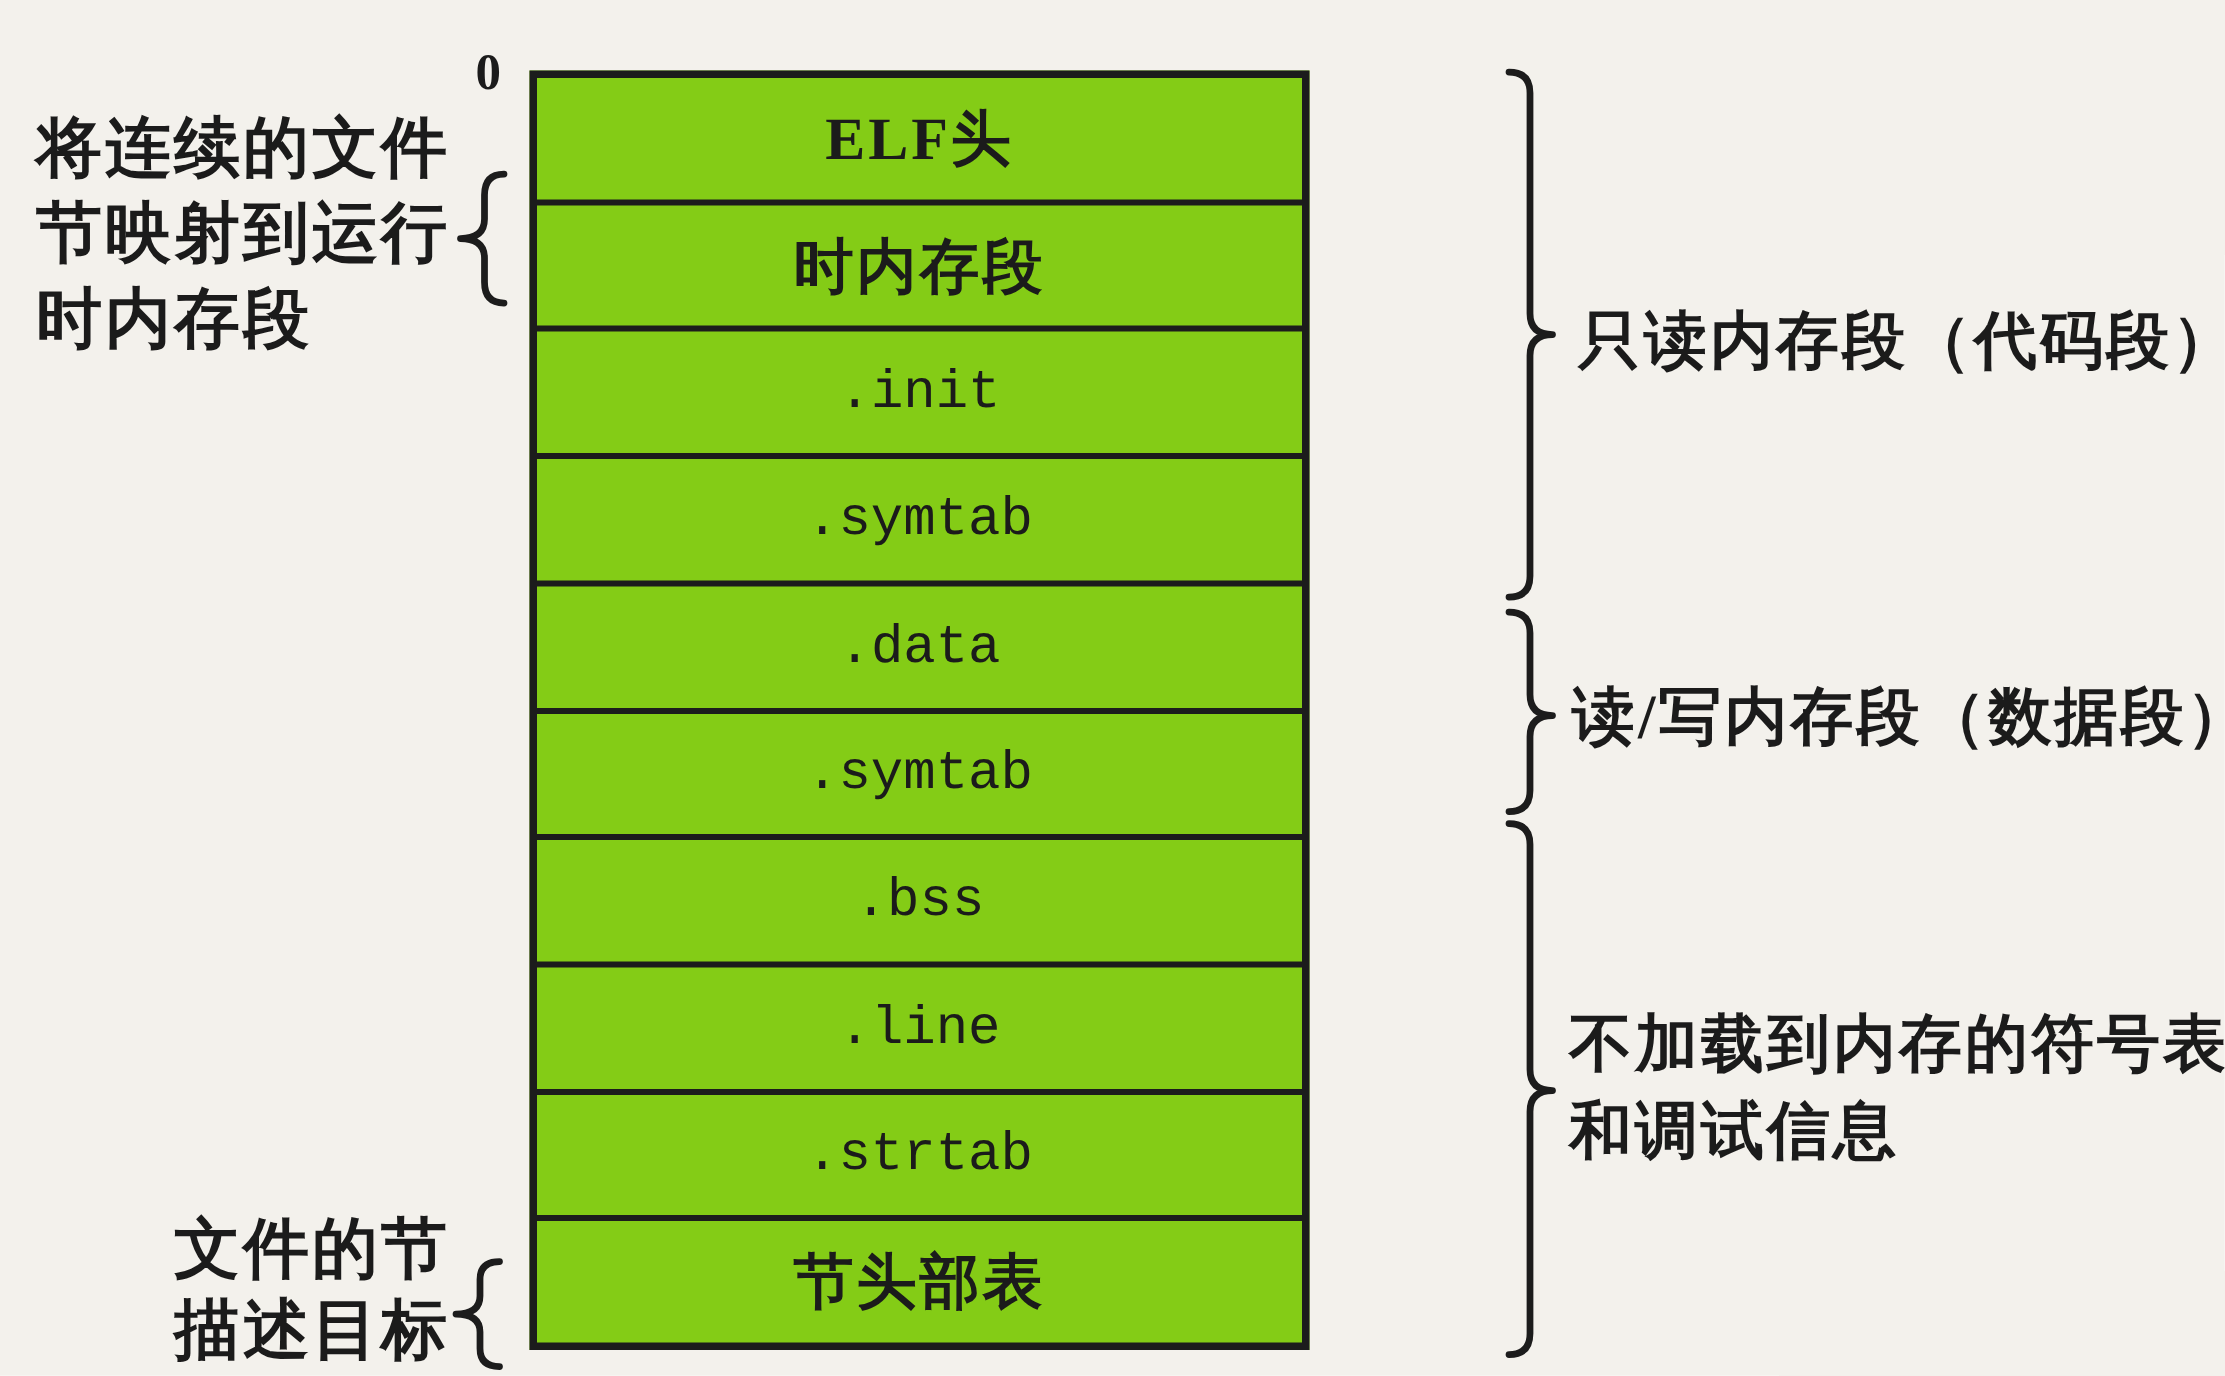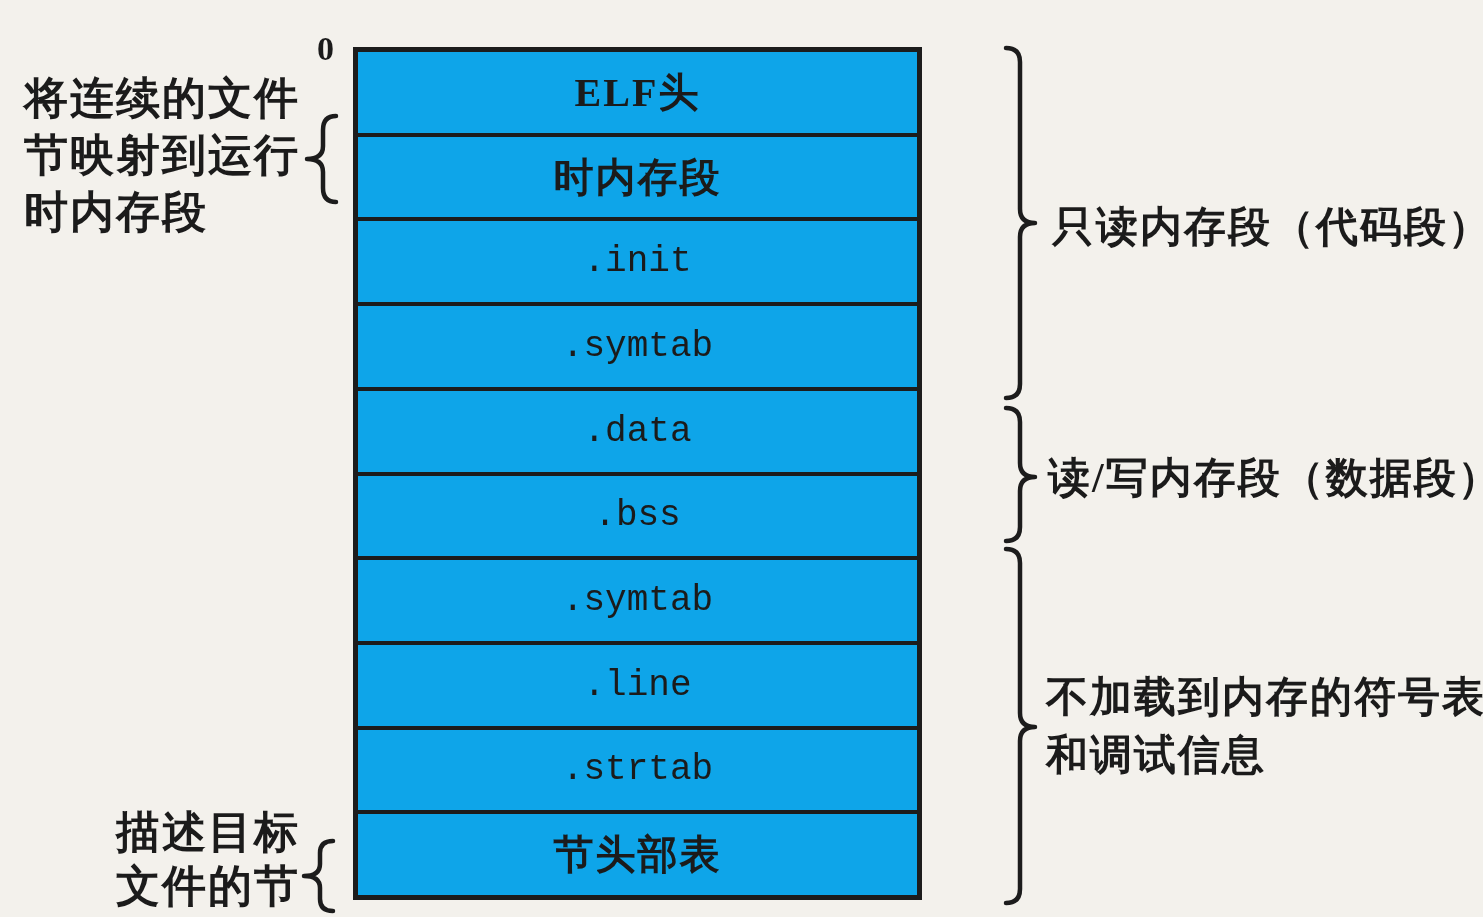--- a/index.html
+++ b/index.html
@@ -10,27 +10,27 @@
     background: #f3f1ec;
     color: #1b1b1b;
     font-family: "Liberation Serif", serif;
     overflow: hidden;
   }
   
   .box {
     position: absolute;
     left: 353px;
     top: 47px;
-    width: 569px;
+    width: 520px;
     height: 853px;
     box-sizing: border-box;
     border: 5px solid #1c1c1c;
     display: flex;
     flex-direction: column;
-    background: #0ea5e9;
+    background: #84cc16;
   }
   .row {
     flex: 1 1 0;
     display: flex;
     align-items: center;
     justify-content: center;
     border-bottom: 4px solid #1c1c1c;
     overflow: hidden;
   }
   .row:last-child { border-bottom: none; }
@@ -111,45 +111,45 @@
     <div class="row">
       <span class="row-label-mono">.init</span>
     </div>
     <div class="row">
       <span class="row-label-mono">.symtab</span>
     </div>
     <div class="row">
       <span class="row-label-mono">.data</span>
     </div>
     <div class="row">
-      <span class="row-label-mono">.bss</span>
+      <span class="row-label-mono">.symtab</span>
     </div>
     <div class="row">
-      <span class="row-label-mono">.symtab</span>
+      <span class="row-label-mono">.bss</span>
     </div>
     <div class="row">
       <span class="row-label-mono">.line</span>
     </div>
     <div class="row">
       <span class="row-label-mono">.strtab</span>
     </div>
     <div class="row">
       <span class="row-label-cn">节头部表</span>
     </div>
   </div>
 
   <div class="ann ann-map">
     <div>将连续的文件</div>
     <div>节映射到运行</div>
     <div>时内存段</div>
   </div>
 
   <div class="ann ann-desc">
+    <div>文件的节</div>
     <div>描述目标</div>
-    <div>文件的节</div>
   </div>
 
   <div class="rlabel rlabel-ro">只读内存段（代码段）</div>
   <div class="rlabel rlabel-rw">读/写内存段（数据段）</div>
   <div class="rlabel rlabel-nl">
     <div>不加载到内存的符号表</div>
     <div>和调试信息</div>
   </div>
 
   <svg class="brace-layer" width="1483" height="917" viewBox="0 0 1483 917" xmlns="http://www.w3.org/2000/svg">

